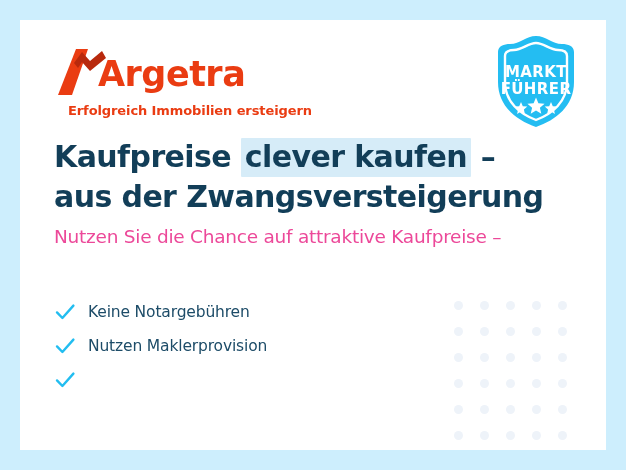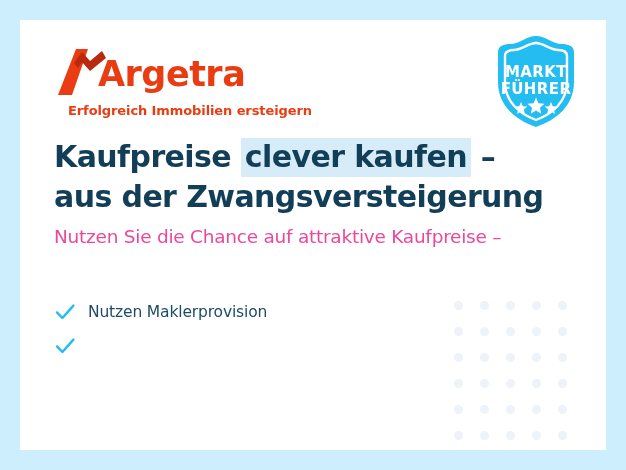--- a/index.html
+++ b/index.html
@@ -249,20 +249,26 @@
 
     <p class="subhead">
       <span>Nutzen Sie die Chance auf attraktive Kaufpreise –</span><br>
     </p>
 
     <ul class="benefits" id="benefits-list">
         <li class="benefit-item">
           <svg class="check-icon" viewBox="0 0 22 22">
             <path d="M3 11.4 L8.4 17 L19.4 4.6" fill="none" stroke="#22bdf0" stroke-width="2.4" stroke-linecap="round" stroke-linejoin="round"></path>
           </svg>
+          <span class="benefit-label">Keine Notargebühren</span>
+        </li>
+        <li class="benefit-item">
+          <svg class="check-icon" viewBox="0 0 22 22">
+            <path d="M3 11.4 L8.4 17 L19.4 4.6" fill="none" stroke="#22bdf0" stroke-width="2.4" stroke-linecap="round" stroke-linejoin="round"></path>
+          </svg>
           <span class="benefit-label">Nutzen Maklerprovision</span>
         </li>
         <li class="benefit-item">
           <svg class="check-icon" viewBox="0 0 22 22">
             <path d="M3 11.4 L8.4 17 L19.4 4.6" fill="none" stroke="#22bdf0" stroke-width="2.4" stroke-linecap="round" stroke-linejoin="round"></path>
           </svg>
         </li>
       </ul>
 
   </div>

